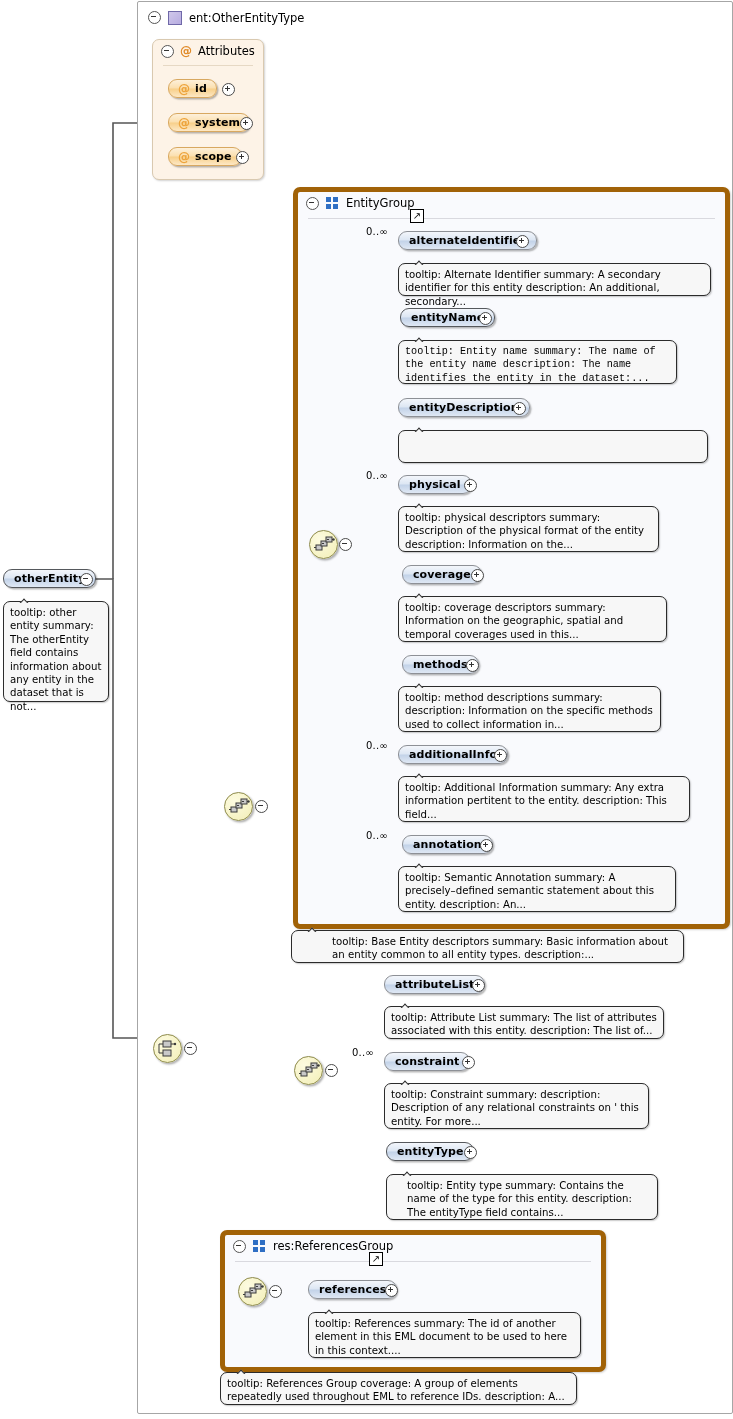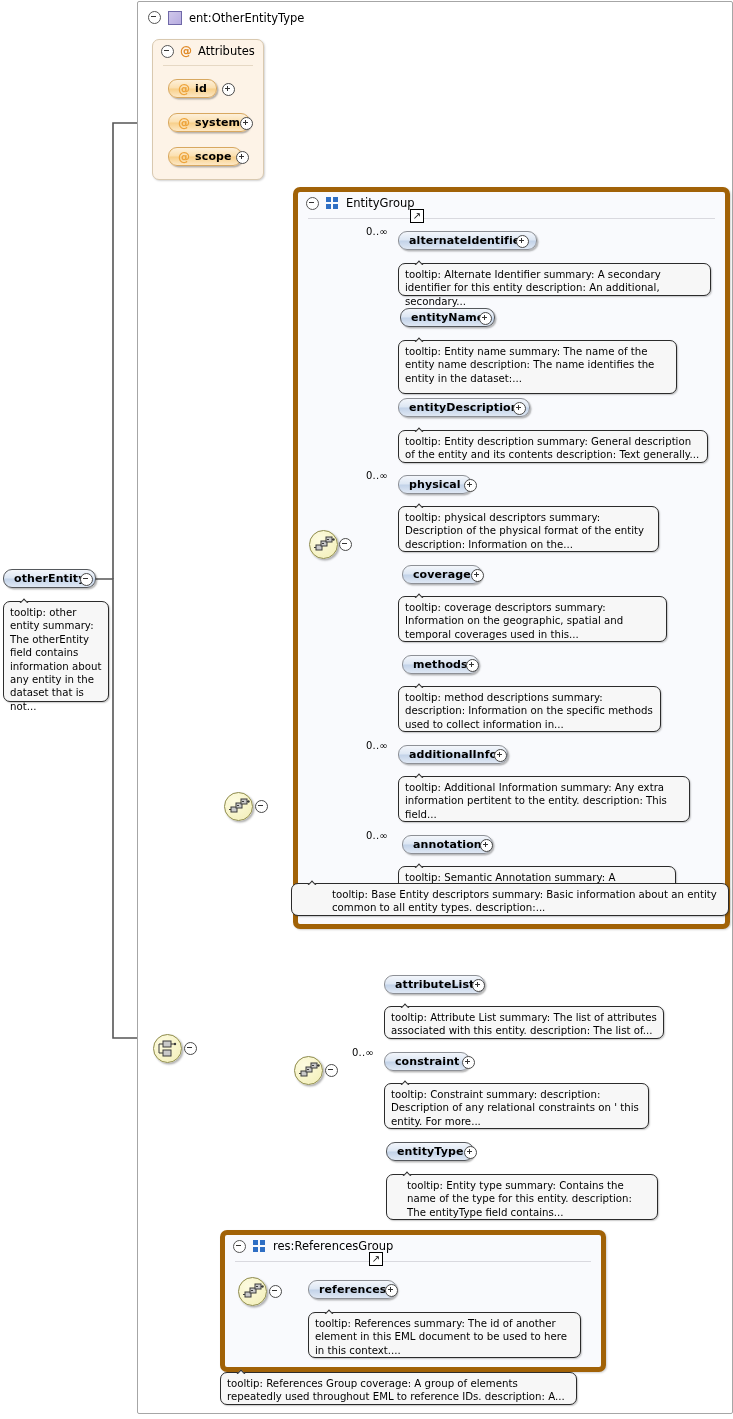--- a/index.html
+++ b/index.html
@@ -251,32 +251,31 @@
   <div class="tip" style="left:398px;top:263px;width:313px;height:33px;">
     <span class="beak"></span>
     <span>tooltip: Alternate Identifier summary: A secondary identifier for this entity description: An additional, secondary...</span>
   </div>
 
   <div class="card" style="left:366px;top:303px;"></div>
   <div class="pill req" style="left:400px;top:308px;">
     <span>entityName</span>
   </div>
   <div class="tog plus" style="left:479px;top:312px;"></div>
-  <div class="tip" style="left:398px;top:340px;width:279px;height:54px;">
+  <div class="tip" style="left:398px;top:340px;width:279px;height:44px;font-family:Liberation Mono, monospace;">
     <span class="beak"></span>
     <span>tooltip: Entity name summary: The name of the entity name description: The name identifies the entity in the dataset:...</span>
   </div>
 
   <div class="pill opt" style="left:398px;top:398px;">
     <span>entityDescription</span>
   </div>
   <div class="tog plus" style="left:513px;top:402px;"></div>
   <div class="tip" style="left:398px;top:430px;width:310px;height:33px;">
     <span class="beak"></span>
-    <span>tooltip: Entity description summary: General description of the entity and its contents description: Text generally...</span>
   </div>
 
   <div class="card" style="left:366px;top:470px;">0..∞</div>
   <div class="pill opt" style="left:398px;top:475px;">
     <span>physical</span>
   </div>
   <div class="tog plus" style="left:464px;top:479px;"></div>
   <div class="tip" style="left:398px;top:506px;width:261px;height:46px;">
     <span class="beak"></span>
     <span>tooltip: physical descriptors summary: Description of the physical format of the entity description: Information on the...</span>
@@ -313,21 +312,21 @@
   <div class="card" style="left:366px;top:830px;">0..∞</div>
   <div class="pill opt" style="left:402px;top:835px;">
     <span>annotation</span>
   </div>
   <div class="tog plus" style="left:480px;top:839px;"></div>
   <div class="tip" style="left:398px;top:866px;width:278px;height:46px;">
     <span class="beak"></span>
     <span>tooltip: Semantic Annotation summary: A precisely–defined semantic statement about this entity. description: An...</span>
   </div>
 
-  <div class="tip" style="left:291px;top:883px;width:438px;height:33px;padding-left:40px;">
+  <div class="tip" style="left:291px;top:930px;width:393px;height:33px;padding-left:40px;">
     <span class="beak"></span>
     <span>tooltip: Base Entity descriptors summary: Basic information about an entity common to all entity types. description:...</span>
   </div>
 
   <div class="conn" style="left:294px;top:1056px;">
     <svg width="27" height="27" viewBox="0 0 27 27">
       <g stroke="#3a3a3a" stroke-width="1" fill="#c9c9c9">
         <rect x="6" y="14" width="6" height="5"></rect>
         <rect x="11" y="10" width="6" height="5"></rect>
         <rect x="16" y="6" width="6" height="5"></rect>

